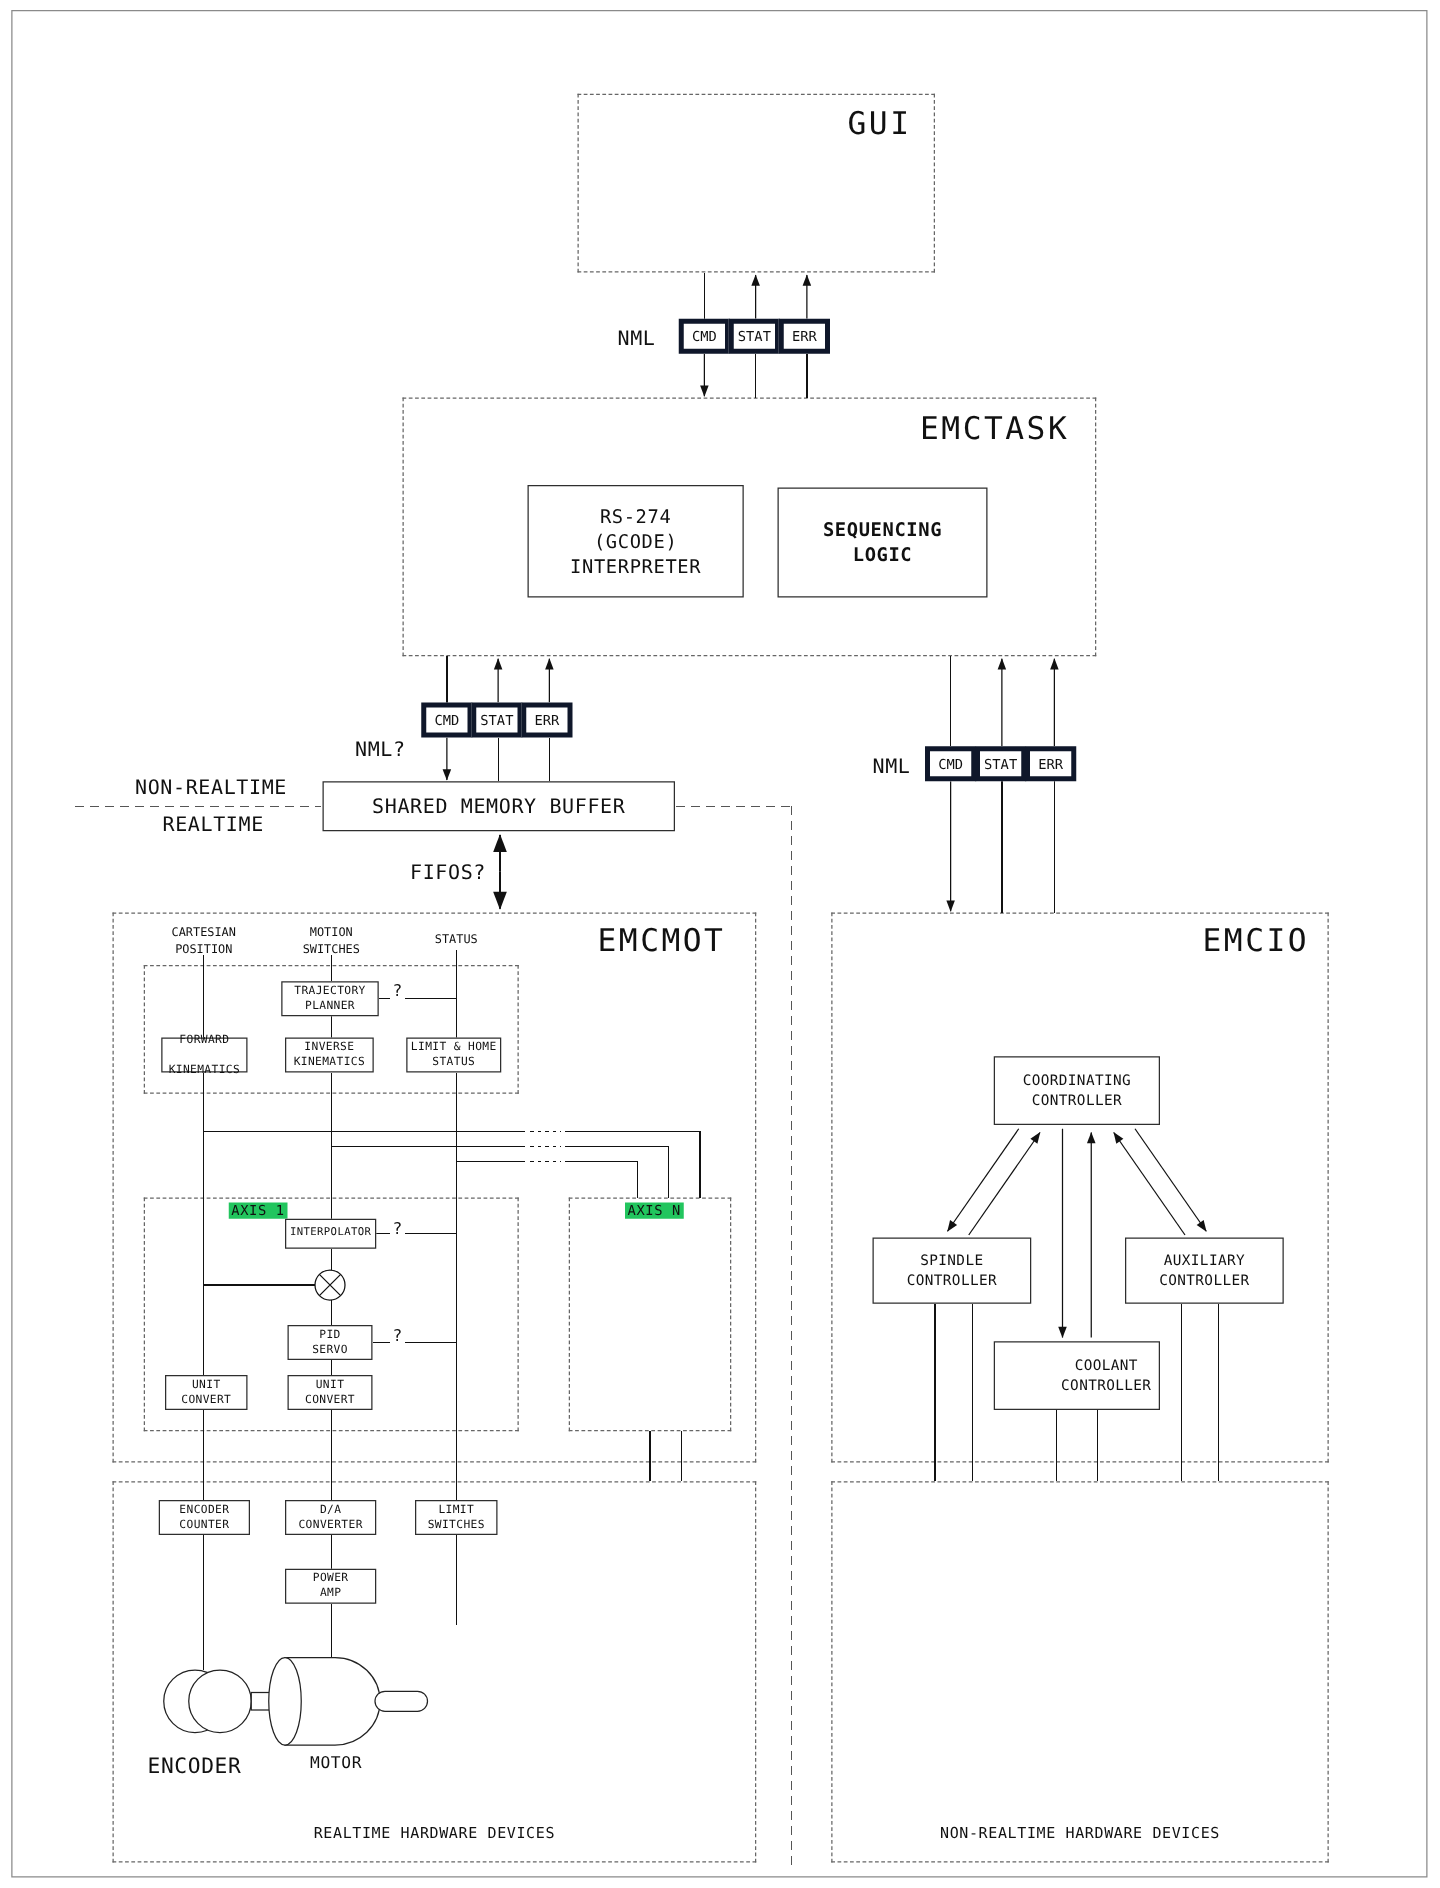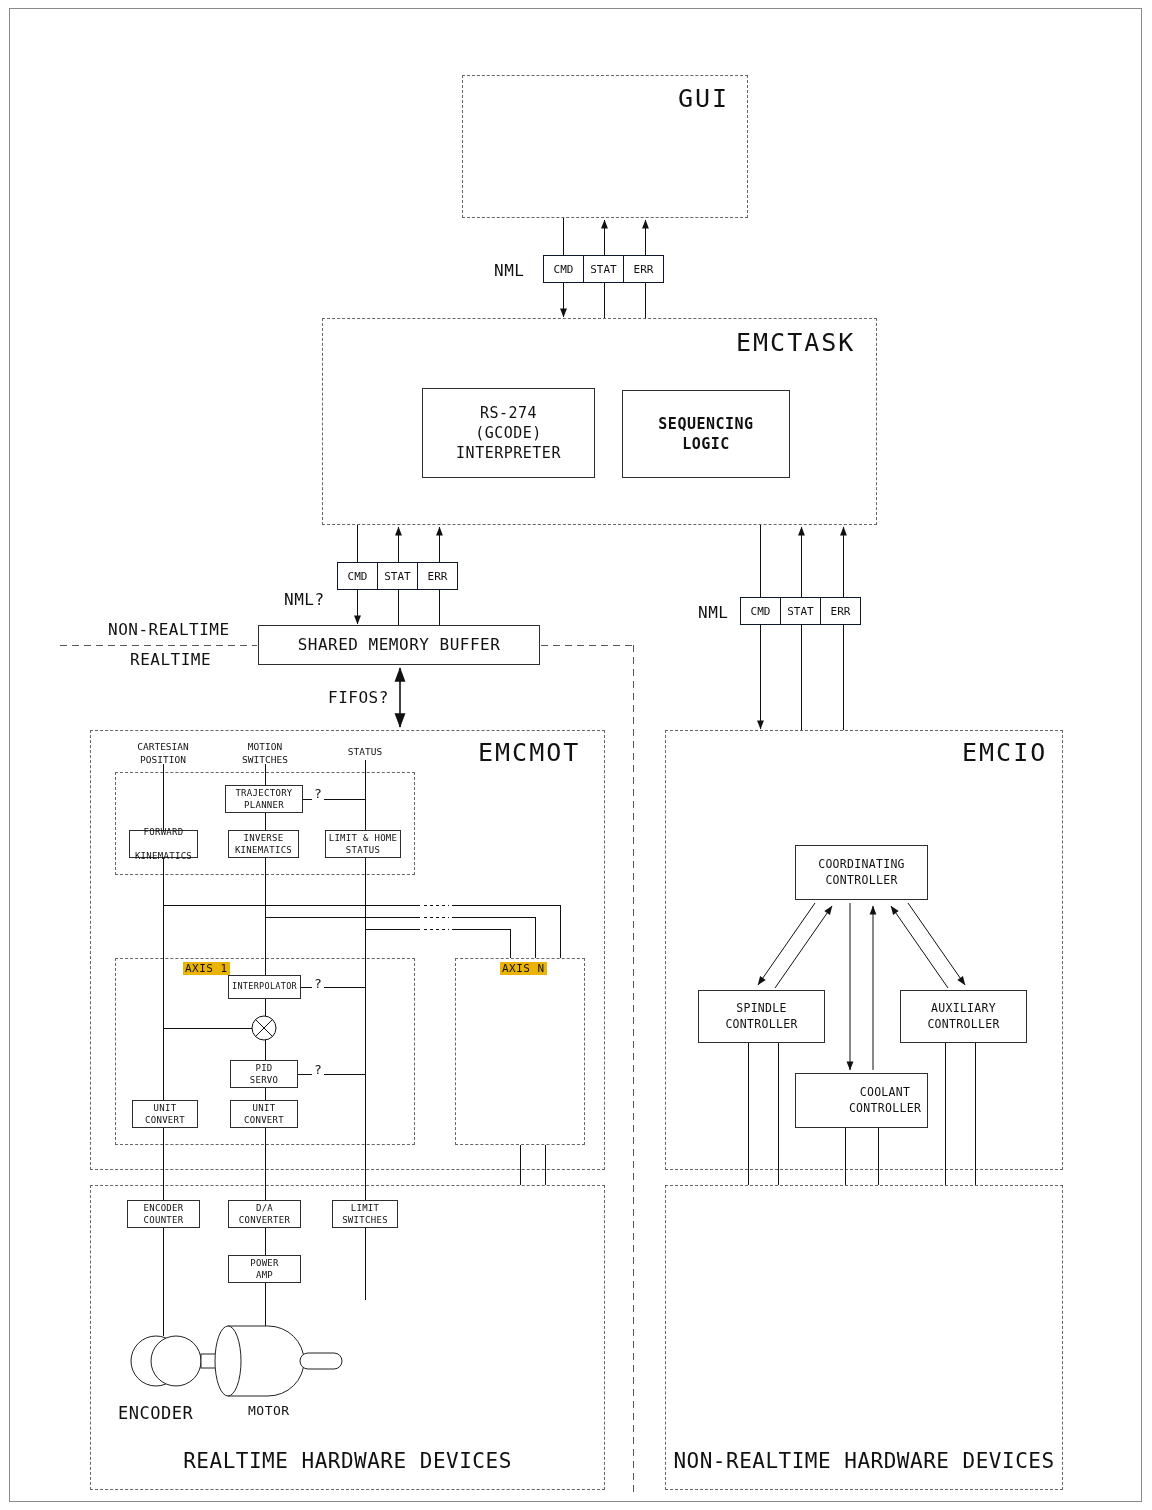--- a/index.html
+++ b/index.html
@@ -14,26 +14,26 @@
     position:absolute; border:1px solid #2e2e2e; background:#fff; z-index:3;
     display:flex; flex-direction:column; align-items:center; justify-content:center;
     text-align:center; line-height:1.35; font-size:9px; letter-spacing:0.3px;
   }
   .mid { font-size:15px; letter-spacing:0.5px; }
   .buf { font-size:16px; letter-spacing:0.5px; }
   .ctl { font-size:11.5px; }
   .bigtitle { position:absolute; font-size:25px; letter-spacing:2px; z-index:3; }
   .lbl { position:absolute; font-size:16px; letter-spacing:0.5px; z-index:3; white-space:nowrap; }
   .collbl { position:absolute; font-size:9.5px; line-height:1.35; text-align:center; z-index:3; }
-  .axislbl { position:absolute; font-size:11px; letter-spacing:0.5px; z-index:2; background:#eab308; padding:0 2px; }
+  .axislbl { position:absolute; font-size:11px; letter-spacing:0.5px; z-index:2; background:#22c55e; padding:0 2px; }
   .qmark { position:absolute; font-size:13px; z-index:4; background:#fff; padding:0 2px; }
-  .hwtitle { position:absolute; left:0; right:0; bottom:16px; text-align:center; font-size:21px; letter-spacing:0.5px; }
+  .hwtitle { position:absolute; left:0; right:0; bottom:16px; text-align:center; font-size:12px; letter-spacing:0.5px; }
   .cells { position:absolute; display:flex; z-index:3; }
   .cell {
-    width:41px; height:28px; border:1px solid #0f172a; background:#fff; margin-left:-1px;
+    width:41px; height:28px; border:4px solid #0f172a; background:#fff; margin-left:-1px;
     display:flex; align-items:center; justify-content:center; font-size:11px;
   }
   .cell:first-child { margin-left:0; }
   svg.wires { position:absolute; left:0; top:0; z-index:2; }
 </style>
 </head>
 <body>
 
 <div class="canvas">
   <div class="frame"></div>

